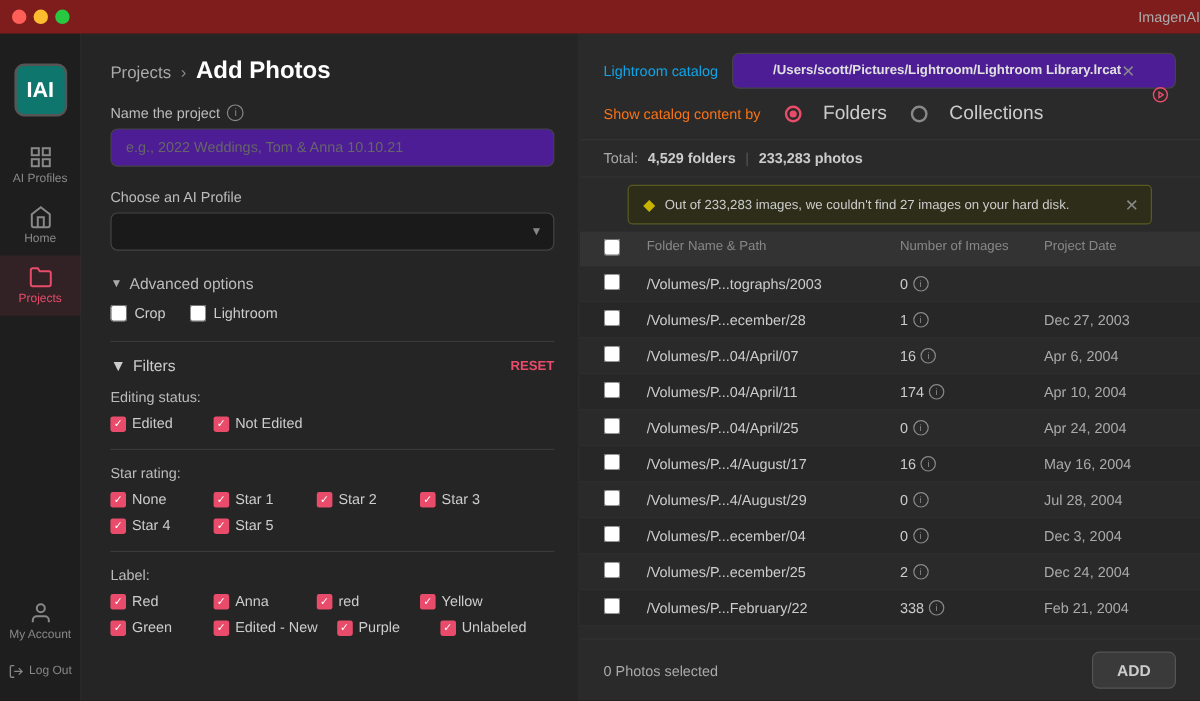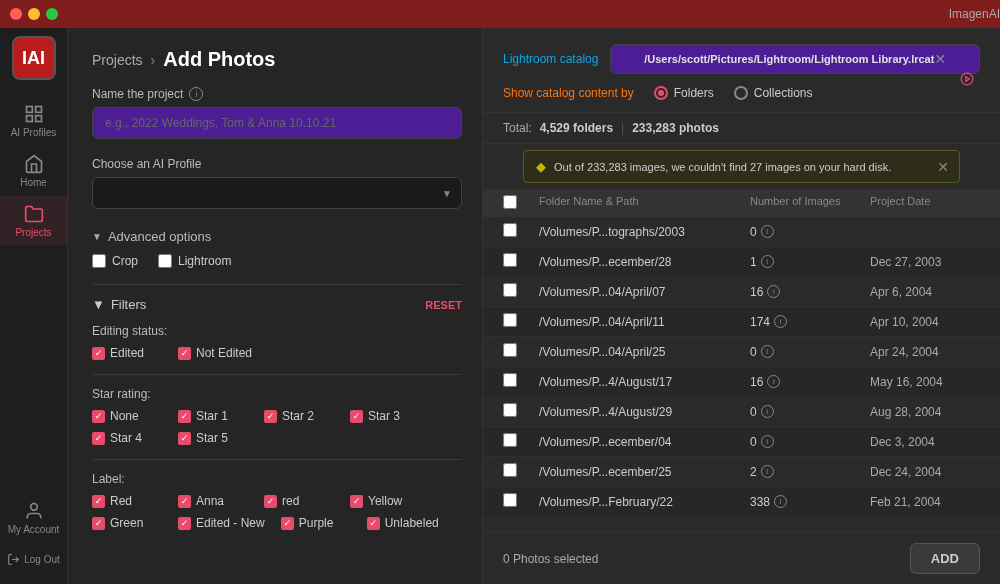--- a/index.html
+++ b/index.html
@@ -49,30 +49,31 @@
       background: #1e1e1e;
       display: flex;
       flex-direction: column;
       align-items: center;
       padding-top: 8px;
       border-right: 1px solid #333;
       flex-shrink: 0;
     }
     .sidebar-logo {
       width: 44px; height: 44px;
-      background: #b91c1c;
+      background: #0f766e;
       border: 2px solid #555;
       border-radius: 8px;
       display: flex;
       align-items: center;
       justify-content: center;
       font-size: 18px;
       font-weight: bold;
       color: #fff;
       margin-bottom: 16px;
+      margin-top: 17px;
     }
     .sidebar-item {
       width: 100%;
       display: flex;
       flex-direction: column;
       align-items: center;
       padding: 8px 4px;
       cursor: pointer;
       color: #888;
       font-size: 10px;
@@ -326,23 +327,23 @@
 
     .content-by-row {
       display: flex;
       align-items: center;
       gap: 20px;
     }
     .content-by-label { color: #f97316; font-size: 12px; }
     .radio-option {
       display: flex;
       align-items: center;
-      gap: 6px;
-      cursor: pointer;
-      font-size: 12px;
+      gap: 18px;
+      cursor: pointer;
+      font-size: 16px;
       color: #ccc;
     }
     .radio-dot {
       width: 14px; height: 14px;
       border-radius: 50%;
       border: 2px solid #888;
       display: flex;
       align-items: center;
       justify-content: center;
     }
@@ -775,21 +776,21 @@
     <div class="proj-date">May 16, 2004</div>
   </div>
         <div class="table-row">
     <div>
       <input type="checkbox" class="table-checkbox" style="">
     </div>
     <div class="folder-name">/Volumes/P...4/August/29</div>
     <div class="num-images">
       0 <span class="info-circle">i</span>
     </div>
-    <div class="proj-date">Aug 28, 2004</div>
+    <div class="proj-date">Jul 28, 2004</div>
   </div>
         <div class="table-row">
     <div>
       <input type="checkbox" class="table-checkbox" style="">
     </div>
     <div class="folder-name">/Volumes/P...ecember/04</div>
     <div class="num-images">
       0 <span class="info-circle">i</span>
     </div>
     <div class="proj-date">Dec 3, 2004</div>

